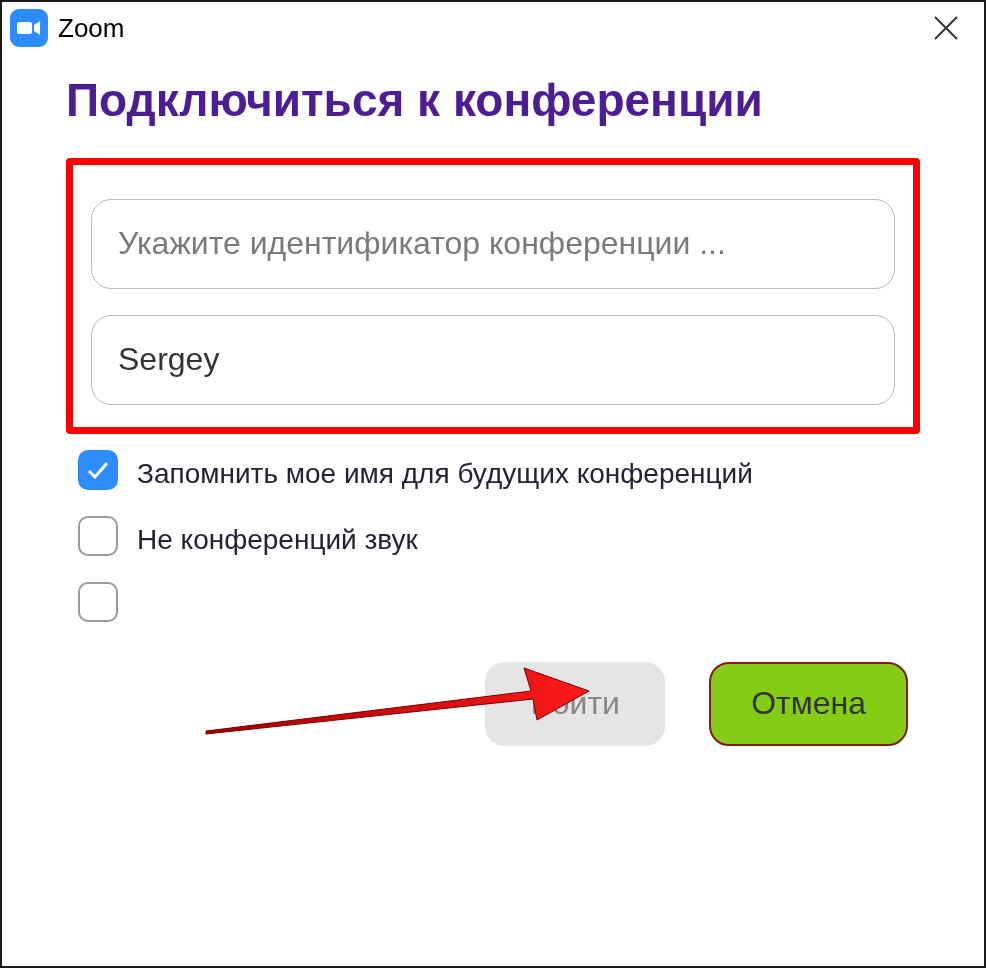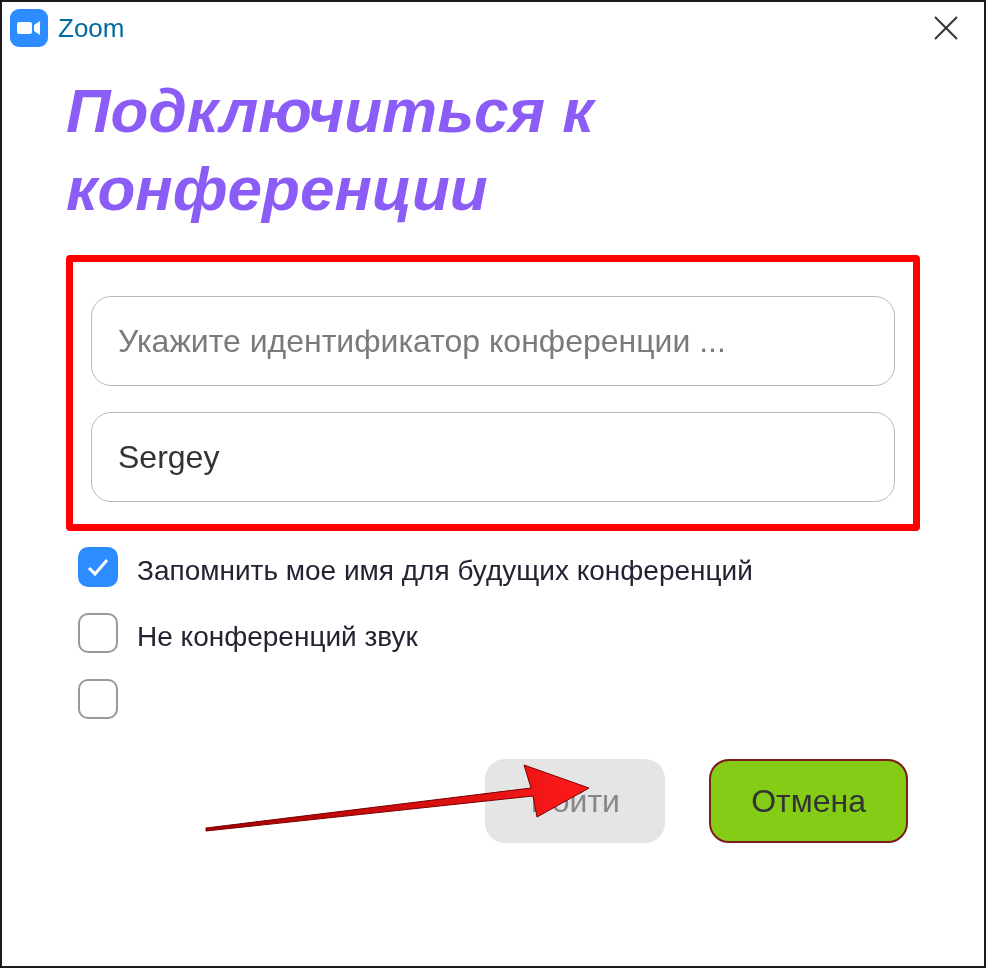--- a/index.html
+++ b/index.html
@@ -40,47 +40,46 @@
       display: flex;
       align-items: center;
       justify-content: center;
     }
     .zoom-logo svg {
       width: 24px;
       height: 16px;
     }
     .titlebar-title {
       font-size: 26px;
-      color: #0369a1;
+      color: #000000;
       font-weight: 400;
     }
     .close-btn {
       width: 40px;
       height: 40px;
       display: flex;
       align-items: center;
       justify-content: center;
       cursor: pointer;
     }
     .close-btn svg {
       width: 30px;
       height: 30px;
       stroke: #333;
       stroke-width: 2;
     }
     .content {
       padding: 18px 64px 0 64px;
     }
     .heading {
-      font-size: 62px;
+      font-size: 46px;
       font-weight: 700;
-      color: #8b5cf6;
+      color: #4c1d95;
       line-height: 1.25;
       margin-bottom: 28px;
-      font-style: italic;
     }
     .highlight-box {
       border: 7px solid #ff0000;
       border-radius: 4px;
       padding: 34px 18px 22px 18px;
       margin-bottom: 16px;
     }
     .input-field {
       width: 100%;
       height: 90px;

